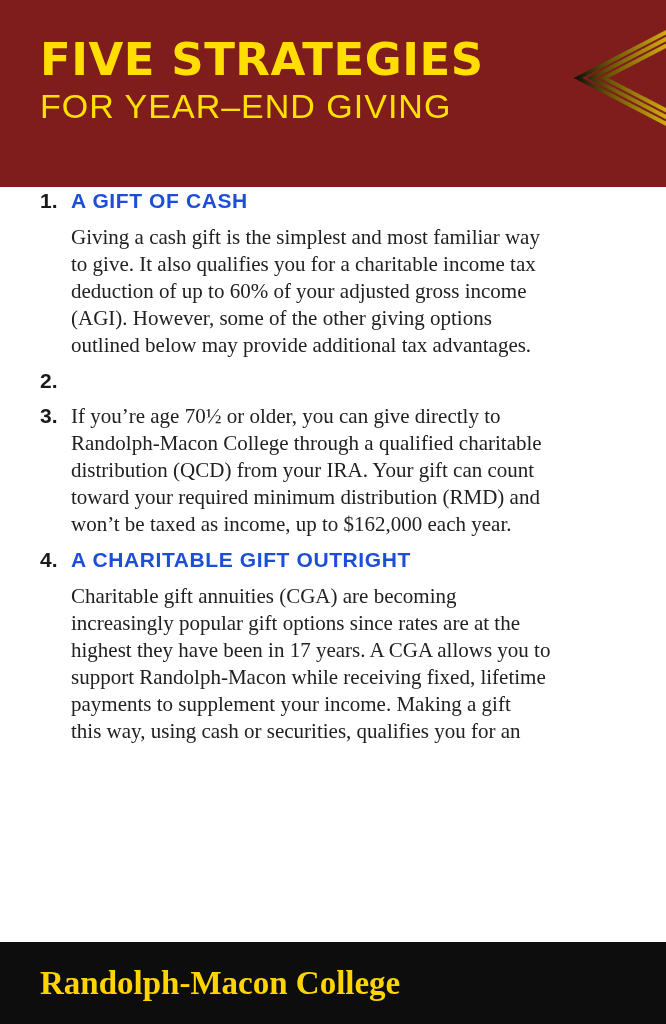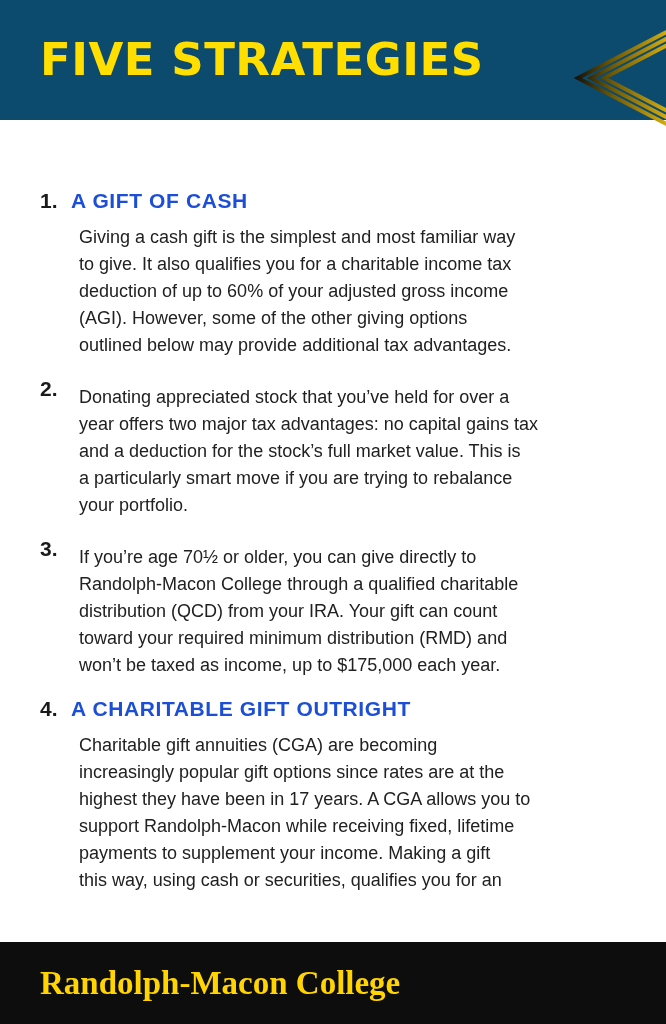--- a/index.html
+++ b/index.html
@@ -3,22 +3,22 @@
 <meta charset="utf-8">
 <style>
   html,body { margin:0; padding:0; background:#fff; }
   .page {
     position:relative; width:666px; height:1024px;
     background:#FFFFFF; overflow:hidden;
     font-family:"Liberation Serif", serif;
   }
   
   .header-band {
-    position:absolute; top:0; left:0; width:666px; height:120px;
-    background:#0c4a6e;
+    position:absolute; top:0; left:0; width:666px; height:187px;
+    background:#7f1d1d;
   }
   .flyer-title {
     position:absolute; left:40px; top:37px; margin:0;
     font-family:"DejaVu Sans", sans-serif;
     font-weight:700; font-size:45px; line-height:45px;
     letter-spacing:0.5px; color:#FFDE00; white-space:nowrap;
   }
   .flyer-subtitle {
     position:absolute; left:40px; top:89px; margin:0;
     font-family:"Liberation Sans", sans-serif;
@@ -41,23 +41,23 @@
     color:#1A1A1A;
   }
   .strategy-content { flex:1 1 auto; }
   .strategy-heading {
     margin:0 0 10px 0;
     font-family:"Liberation Sans", sans-serif;
     font-weight:700; font-size:21px; line-height:26px;
     letter-spacing:0.6px; color:#1d4ed8; white-space:nowrap;
   }
   .strategy-body {
-    margin:8px; width:572px;
-    font-family:Liberation Sans, sans-serif;
-    font-size:18px; line-height:27px;
+    margin:0; width:572px;
+    font-family:Liberation Serif, serif;
+    font-size:21px; line-height:27px;
     color:#212121; white-space:pre-line;
   }
   
   .footer-band {
     position:absolute; top:942px; left:0; width:666px; height:82px;
     background:#0D0D0D;
   }
   .college-wordmark {
     position:absolute; left:40px; top:25px; margin:0;
     font-family:"Liberation Serif", serif;
@@ -65,20 +65,21 @@
     color:#FFD400; white-space:nowrap;
   }
 </style>
 </head>
 <body>
 
 <div class="page">
 
   <header class="header-band">
     <h1 class="flyer-title">FIVE STRATEGIES</h1>
+    <h2 class="flyer-subtitle">FOR YEAR–END GIVING</h2>
     <svg class="chevron-decoration" viewBox="0 0 96 130" xmlns="http://www.w3.org/2000/svg" aria-hidden="true">
       <defs>
         <linearGradient id="goldgrad" gradientUnits="userSpaceOnUse" x1="4" y1="0" x2="96" y2="0">
           <stop offset="0" stop-color="#0D0D0D"></stop>
           <stop offset="0.4" stop-color="#6B5606"></stop>
           <stop offset="1" stop-color="#D2AB10"></stop>
         </linearGradient>
       </defs>
       <path d="M130,4.6 L8,68 L130,131.4" fill="none" stroke="url(#goldgrad)" stroke-width="4"></path>
       <path d="M130,11.3 L21,68 L130,124.7" fill="none" stroke="url(#goldgrad)" stroke-width="4"></path>
@@ -96,36 +97,31 @@
 to give. It also qualifies you for a charitable income tax
 deduction of up to 60% of your adjusted gross income
 (AGI). However, some of the other giving options
 outlined below may provide additional tax advantages.</p>
       </div>
     </section>
 
     <section class="strategy">
       <div class="strategy-number">2.</div>
       <div class="strategy-content">
-        <p class="strategy-body">Donating appreciated stock that you’ve held for over a
-year offers two major tax advantages: no capital gains tax
-and a deduction for the stock’s full market value. This is
-a particularly smart move if you are trying to rebalance
-your portfolio.</p>
       </div>
     </section>
 
     <section class="strategy">
       <div class="strategy-number">3.</div>
       <div class="strategy-content">
         <p class="strategy-body">If you’re age 70½ or older, you can give directly to
 Randolph-Macon College through a qualified charitable
 distribution (QCD) from your IRA. Your gift can count
 toward your required minimum distribution (RMD) and
-won’t be taxed as income, up to $175,000 each year.</p>
+won’t be taxed as income, up to $162,000 each year.</p>
       </div>
     </section>
 
     <section class="strategy">
       <div class="strategy-number">4.</div>
       <div class="strategy-content">
         <h3 class="strategy-heading">A CHARITABLE GIFT OUTRIGHT</h3>
         <p class="strategy-body">Charitable gift annuities (CGA) are becoming
 increasingly popular gift options since rates are at the
 highest they have been in 17 years. A CGA allows you to

